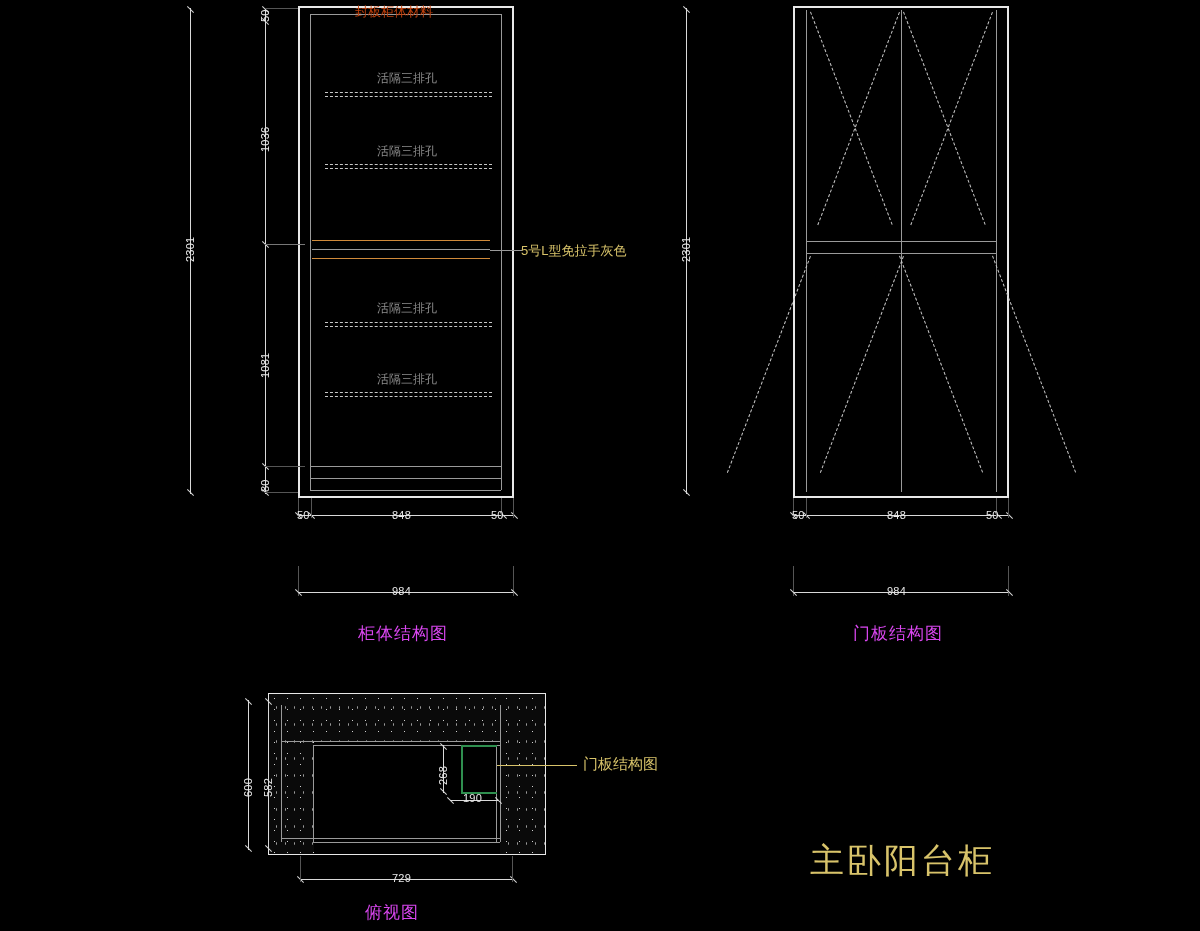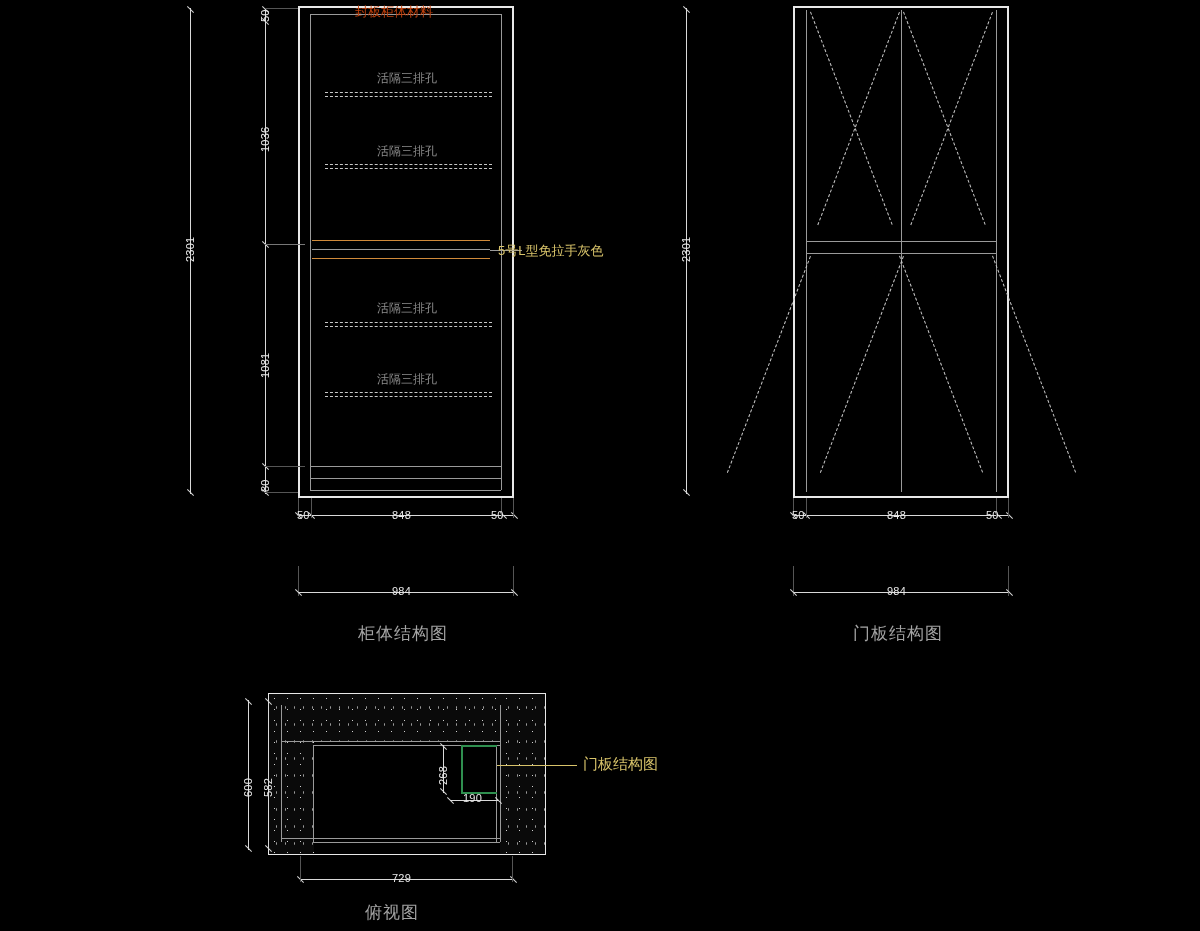--- a/index.html
+++ b/index.html
@@ -73,21 +73,21 @@
   }
   .title-big {
     position: absolute;
     color: #d8c36a;
     font-size: 34px;
     letter-spacing: 3px;
     white-space: nowrap;
   }
   .caption {
     position: absolute;
-    color: #a3a3a3;
+    color: #d946ef;
     font-size: 17px;
     letter-spacing: 1px;
     white-space: nowrap;
   }
   .tick {
     position: absolute;
     width: 9px;
     height: 1px;
     background: #d9d9d9;
     transform: rotate(45deg);
@@ -134,21 +134,21 @@
 
   <div class="label-grey" style="left:377px; top:70px;">活隔三排孔</div>
   <div class="label-grey" style="left:377px; top:143px;">活隔三排孔</div>
   <div class="label-grey" style="left:377px; top:300px;">活隔三排孔</div>
   <div class="label-grey" style="left:377px; top:371px;">活隔三排孔</div>
 
   <div class="ln h1 orange" style="left:312px; top:240px; width:178px; height:1px;"></div>
   <div class="ln h1 orange" style="left:312px; top:258px; width:178px; height:1px;"></div>
   <div class="ln h1 grey" style="left:312px; top:249px; width:178px;"></div>
   <div class="leader-grey" style="left:490px; top:250px; width:32px;"></div>
-  <div class="label-yellow" style="left:498px; top:242px; font-size:13px;">5号L型免拉手灰色</div>
+  <div class="label-yellow" style="left:521px; top:242px; font-size:13px;">5号L型免拉手灰色</div>
 
   <div class="label-red" style="left:355px; top:3px;">封板柜体材料</div>
 
   <div class="dim v1" style="left:190px; top:8px; width:1px; height:486px;"></div>
   <div class="tick" style="left:186px; top:9px;"></div>
   <div class="tick" style="left:186px; top:492px;"></div>
   <div class="dim h1" style="left:190px; top:8px; width:108px; height:1px; opacity:0;"></div>
   <div class="dimtext vert" style="left:184px; top:262px;">2301</div>
 
   <div class="dim v1" style="left:265px; top:8px; width:1px; height:486px;"></div>
@@ -285,14 +285,15 @@
 
   <div class="dim h1" style="left:300px; top:879px; width:213px; height:1px;"></div>
   <div class="tick" style="left:296px; top:879px;"></div>
   <div class="tick" style="left:509px; top:879px;"></div>
   <div class="dim v1" style="left:300px; top:856px; height:26px; background:#555;"></div>
   <div class="dim v1" style="left:512px; top:856px; height:26px; background:#555;"></div>
   <div class="dimtext" style="left:392px; top:872px;">729</div>
 
   <div class="caption" style="left:365px; top:901px;">俯视图</div>
 
+  <div class="title-big" style="left:810px; top:838px;">主卧阳台柜</div>
 
 </div>
 
 </body></html>

